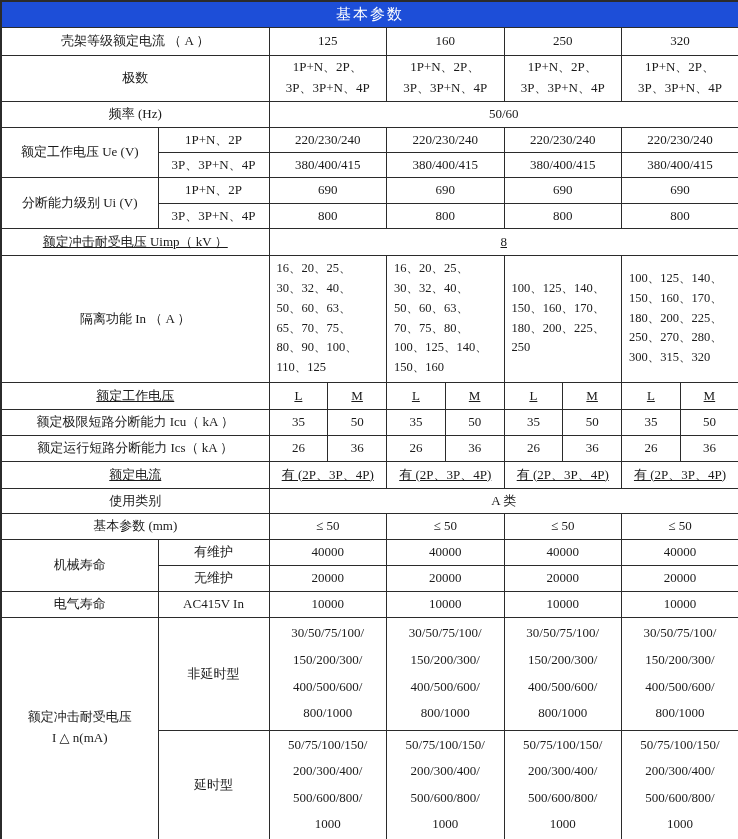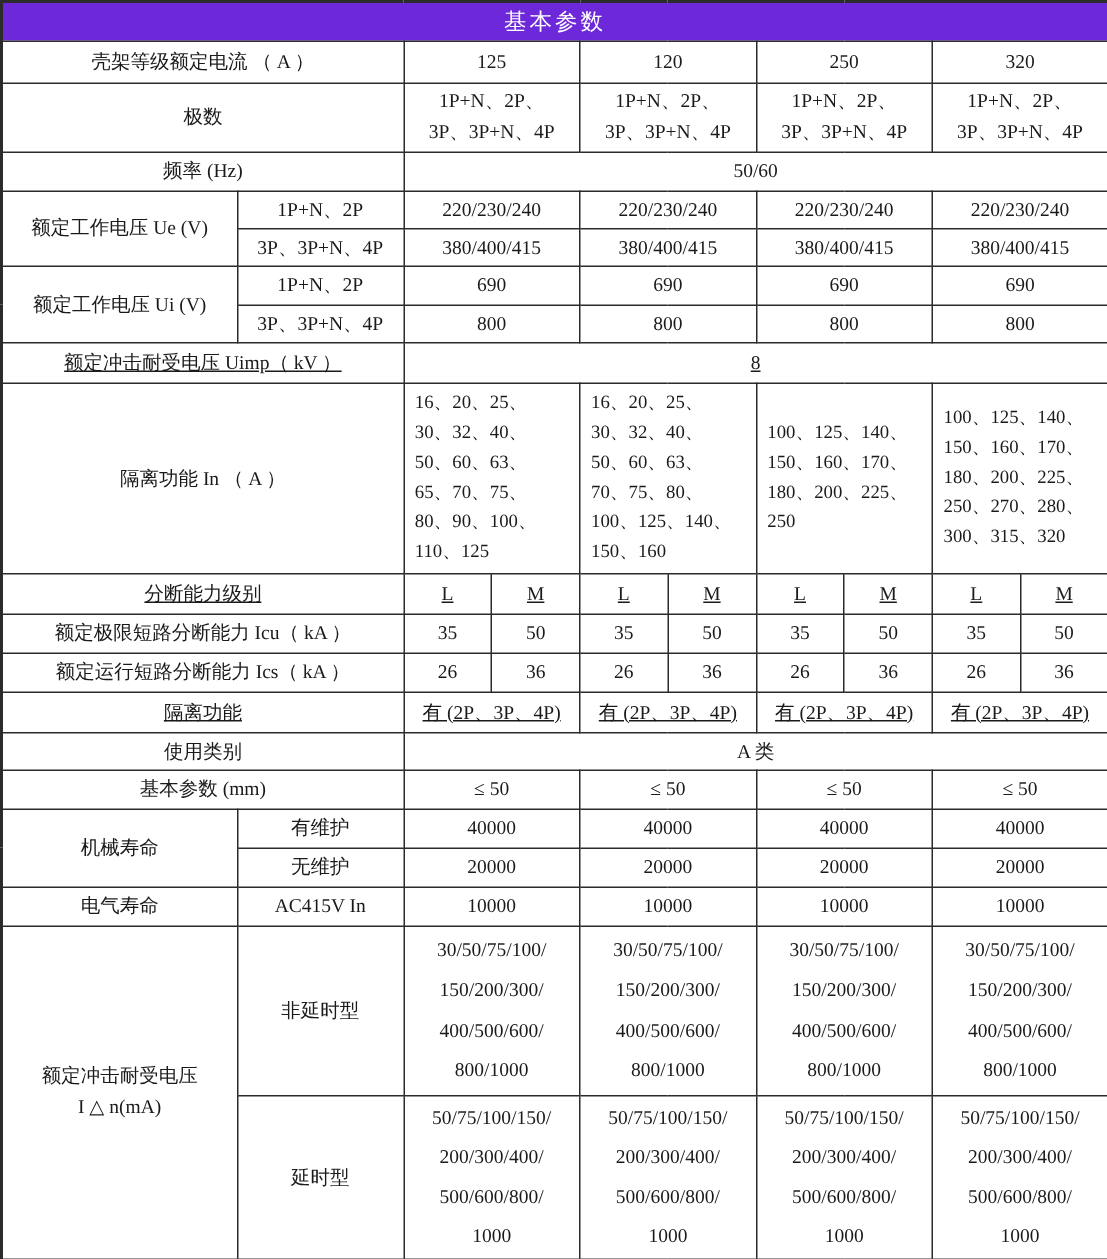--- a/index.html
+++ b/index.html
@@ -1,20 +1,20 @@
 <!DOCTYPE html>
 <html><head>
 <meta charset="utf-8">
 <style>
   html,body{margin:0;padding:0;background:#ffffff;}
   body{font-family:"Liberation Serif","DejaVu Serif",serif;color:#1a1a1a;}
   .wrap{width:738px;}
   table{width:738px;border-collapse:collapse;table-layout:fixed;border:2px solid #2b2b2b;}
   td{border:1px solid #2b2b2b;text-align:center;vertical-align:middle;font-size:13px;padding:1px 3px;overflow:hidden;}
-  .th-green{background:#6d28d9;color:#ffffff;font-size:15px;letter-spacing:2px;padding:2px 0;}
+  .th-green{background:#1d4ed8;color:#ffffff;font-size:15px;letter-spacing:2px;padding:2px 0;}
   .pre{white-space:pre-line;}
   .left{text-align:left;padding-left:7px;}
   .lh-2line{line-height:1.6;}
   .lh-tight{line-height:1.58;font-size:12.5px;}
   .lh-gap{line-height:2.05;}
   .rh25{height:25px;} .rh26{height:26px;} .rh27{height:27px;text-decoration:underline;} .rh28{height:28px;}
   .rh46{height:46px;padding-left:13px;} .rh127{height:127px;} .rh113{height:113px;} .rh100{height:100px;}
 </style>
 </head>
 <body>
@@ -35,21 +35,21 @@
   </colgroup>
   <tbody>
 
   <tr class="rh26">
     <td colspan="10" class="th-green">基本参数</td>
   </tr>
 
   <tr class="rh28">
     <td colspan="2">壳架等级额定电流 （ A ）</td>
     <td colspan="2">125</td>
-    <td colspan="2">120</td>
+    <td colspan="2">160</td>
     <td colspan="2">250</td>
     <td colspan="2">320</td>
   </tr>
 
   <tr class="rh46">
     <td colspan="2">极数</td>
     <td colspan="2" class="pre lh-2line">1P+N、2P、
 3P、3P+N、4P</td>
     <td colspan="2" class="pre lh-2line">1P+N、2P、
 3P、3P+N、4P</td>
@@ -74,21 +74,21 @@
   </tr>
   <tr class="rh25">
     <td>3P、3P+N、4P</td>
     <td colspan="2">380/400/415</td>
     <td colspan="2">380/400/415</td>
     <td colspan="2">380/400/415</td>
     <td colspan="2">380/400/415</td>
   </tr>
 
   <tr class="rh26">
-    <td rowspan="2">额定工作电压 Ui (V)</td>
+    <td rowspan="2">分断能力级别 Ui (V)</td>
     <td>1P+N、2P</td>
     <td colspan="2">690</td>
     <td colspan="2">690</td>
     <td colspan="2">690</td>
     <td colspan="2">690</td>
   </tr>
   <tr class="rh25">
     <td>3P、3P+N、4P</td>
     <td colspan="2">800</td>
     <td colspan="2">800</td>
@@ -120,21 +120,21 @@
 180、200、225、
 250</td>
     <td colspan="2" class="pre left lh-tight">100、125、140、
 150、160、170、
 180、200、225、
 250、270、280、
 300、315、320</td>
   </tr>
 
   <tr class="rh27">
-    <td colspan="2">分断能力级别</td>
+    <td colspan="2">额定工作电压</td>
     <td>L</td>
     <td>M</td>
     <td>L</td>
     <td>M</td>
     <td>L</td>
     <td>M</td>
     <td>L</td>
     <td>M</td>
   </tr>
 
@@ -156,21 +156,21 @@
     <td>36</td>
     <td>26</td>
     <td>36</td>
     <td>26</td>
     <td>36</td>
     <td>26</td>
     <td>36</td>
   </tr>
 
   <tr class="rh27">
-    <td colspan="2">隔离功能</td>
+    <td colspan="2">额定电流</td>
     <td colspan="2">有 (2P、3P、4P)</td>
     <td colspan="2">有 (2P、3P、4P)</td>
     <td colspan="2">有 (2P、3P、4P)</td>
     <td colspan="2">有 (2P、3P、4P)</td>
   </tr>
 
   <tr class="rh25">
     <td colspan="2">使用类别</td>
     <td colspan="8">A 类</td>
   </tr>

